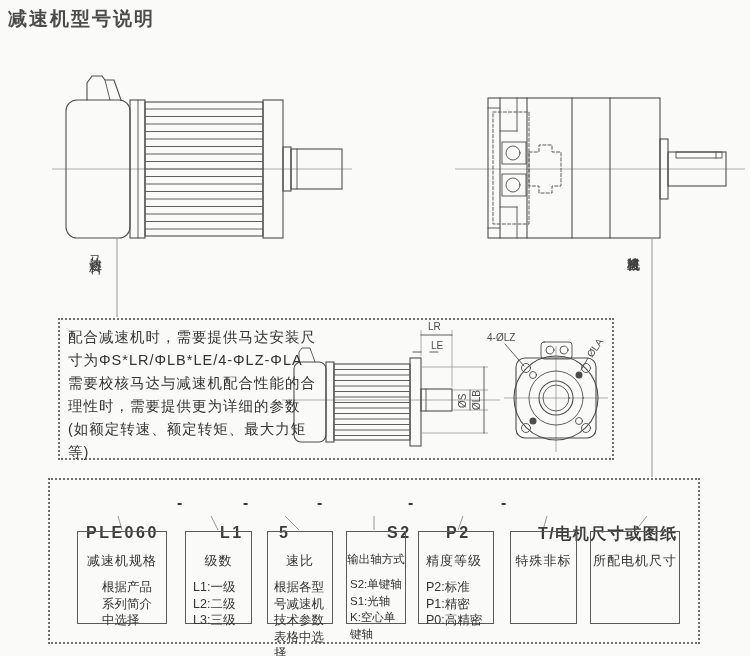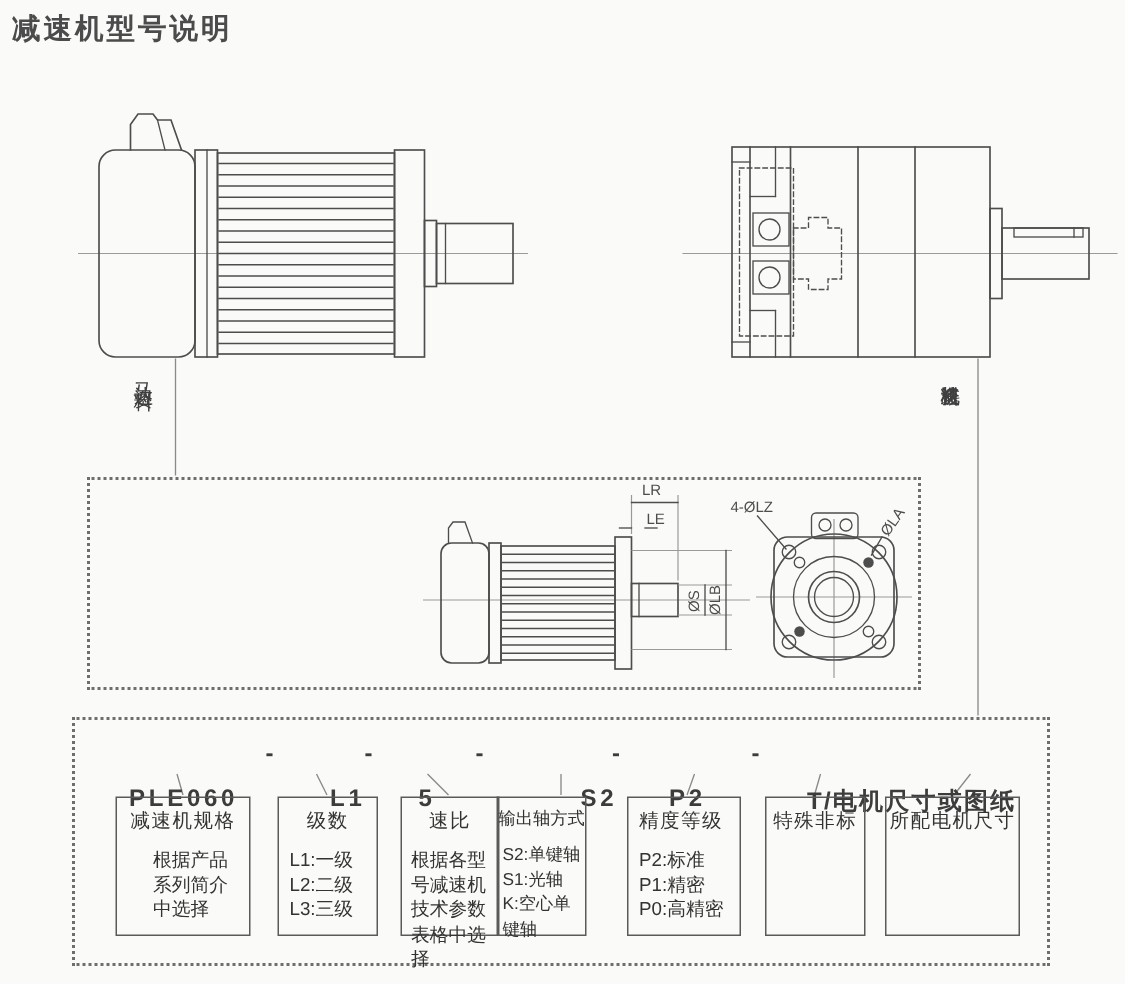--- a/index.html
+++ b/index.html
@@ -29,21 +29,21 @@
     writing-mode:vertical-rl;text-orientation:upright;
     font-size:13px;letter-spacing:2px;color:#3f3f3f;
   }
   .dotted-box{position:absolute;border:2px dotted #6e6e6e;background:transparent;}
   .note-text{position:absolute;left:68px;top:326px;width:262px;}
   .note-line{font-size:14.5px;line-height:23px;letter-spacing:1px;color:#333;white-space:nowrap;}
   .mpart{position:absolute;top:524px;font-size:16px;font-weight:bold;color:#3c3c3c;letter-spacing:2.5px;white-space:nowrap;}
   .mpart.wide{letter-spacing:1.5px;}
   .msep{position:absolute;top:494px;font-size:16px;font-weight:bold;color:#3c3c3c;}
   .bbox{position:absolute;top:531px;height:93px;border:1.2px solid #5a5a5a;box-sizing:border-box;}
-  .bbox .t{margin-top:6px;text-align:center;font-size:13px;letter-spacing:1px;color:#333;white-space:nowrap;}
+  .bbox .t{margin-top:20px;text-align:center;font-size:13px;letter-spacing:1px;color:#333;white-space:nowrap;}
   .bbox .t.small{font-size:11.5px;letter-spacing:0;}
   .bbox .t.left{text-align:left;padding-left:7px;}
   .bbox .body{margin-top:9px;font-size:12.5px;line-height:16.5px;color:#333;}
   .bbox .line{font-size:12.5px;line-height:16.5px;color:#333;white-space:nowrap;}
 </style>
 </head>
 <body>
 
 <div class="page">
 
@@ -149,20 +149,28 @@
 
     <g>
       <path class="leader" d="M118 516L122 530M211 516L218 530M285 516L299 530M374 516L374 530M463 516L458 530M547 516L543 530M647 516L636 530"></path>
     </g>
   </svg>
 
   <div class="vlabel" style="left:86px;top:245px;">马达资料</div>
   <div class="vlabel" style="left:624px;top:247px;letter-spacing:0;">减速机资料</div>
 
   <div class="dotted-box" style="left:58px;top:318px;width:552px;height:138px;"></div>
+  <div class="note-text">
+    <div class="note-line">配合减速机时，需要提供马达安装尺</div>
+    <div class="note-line">寸为ΦS*LR/ΦLB*LE/4-ΦLZ-ΦLA</div>
+    <div class="note-line">需要校核马达与减速机配合性能的合</div>
+    <div class="note-line">理性时，需要提供更为详细的参数</div>
+    <div class="note-line">(如额定转速、额定转矩、最大力矩</div>
+    <div class="note-line">等)</div>
+  </div>
 
   <div class="dotted-box" style="left:48px;top:478px;width:648px;height:162px;"></div>
 
   <div>
     <span class="mpart" style="left:86px;">PLE060</span>
     <span class="msep" style="left:177px;">-</span>
     <span class="mpart" style="left:204px;margin-left:16px;">L1</span>
     <span class="msep" style="left:243px;">-</span>
     <span class="mpart" style="left:279px;">5</span>
     <span class="msep" style="left:317px;">-</span>
@@ -185,21 +193,21 @@
       <div class="line">L2:二级</div>
       <div class="line">L3:三级</div>
     </div>
   </div>
 
   <div class="bbox" style="left:267px;width:66px;">
     <div class="t">速比</div>
     <div class="body" style="padding:0 5px 0 6px;">根据各型号减速机技术参数表格中选择</div>
   </div>
 
-  <div class="bbox" style="left:331px;width:60px;">
+  <div class="bbox" style="left:346px;width:60px;">
     <div class="t small">输出轴方式</div>
     <div class="body" style="padding:0 0 0 3px;">
       <div class="line" style="font-size:11.5px;white-space:normal;">S2:单键轴</div>
       <div class="line" style="font-size:11.5px;white-space:normal;">S1:光轴</div>
       <div class="line" style="font-size:11.5px;white-space:normal;">K:空心单键轴</div>
     </div>
   </div>
 
   <div class="bbox" style="left:418px;width:76px;">
     <div class="t left">精度等级</div>

